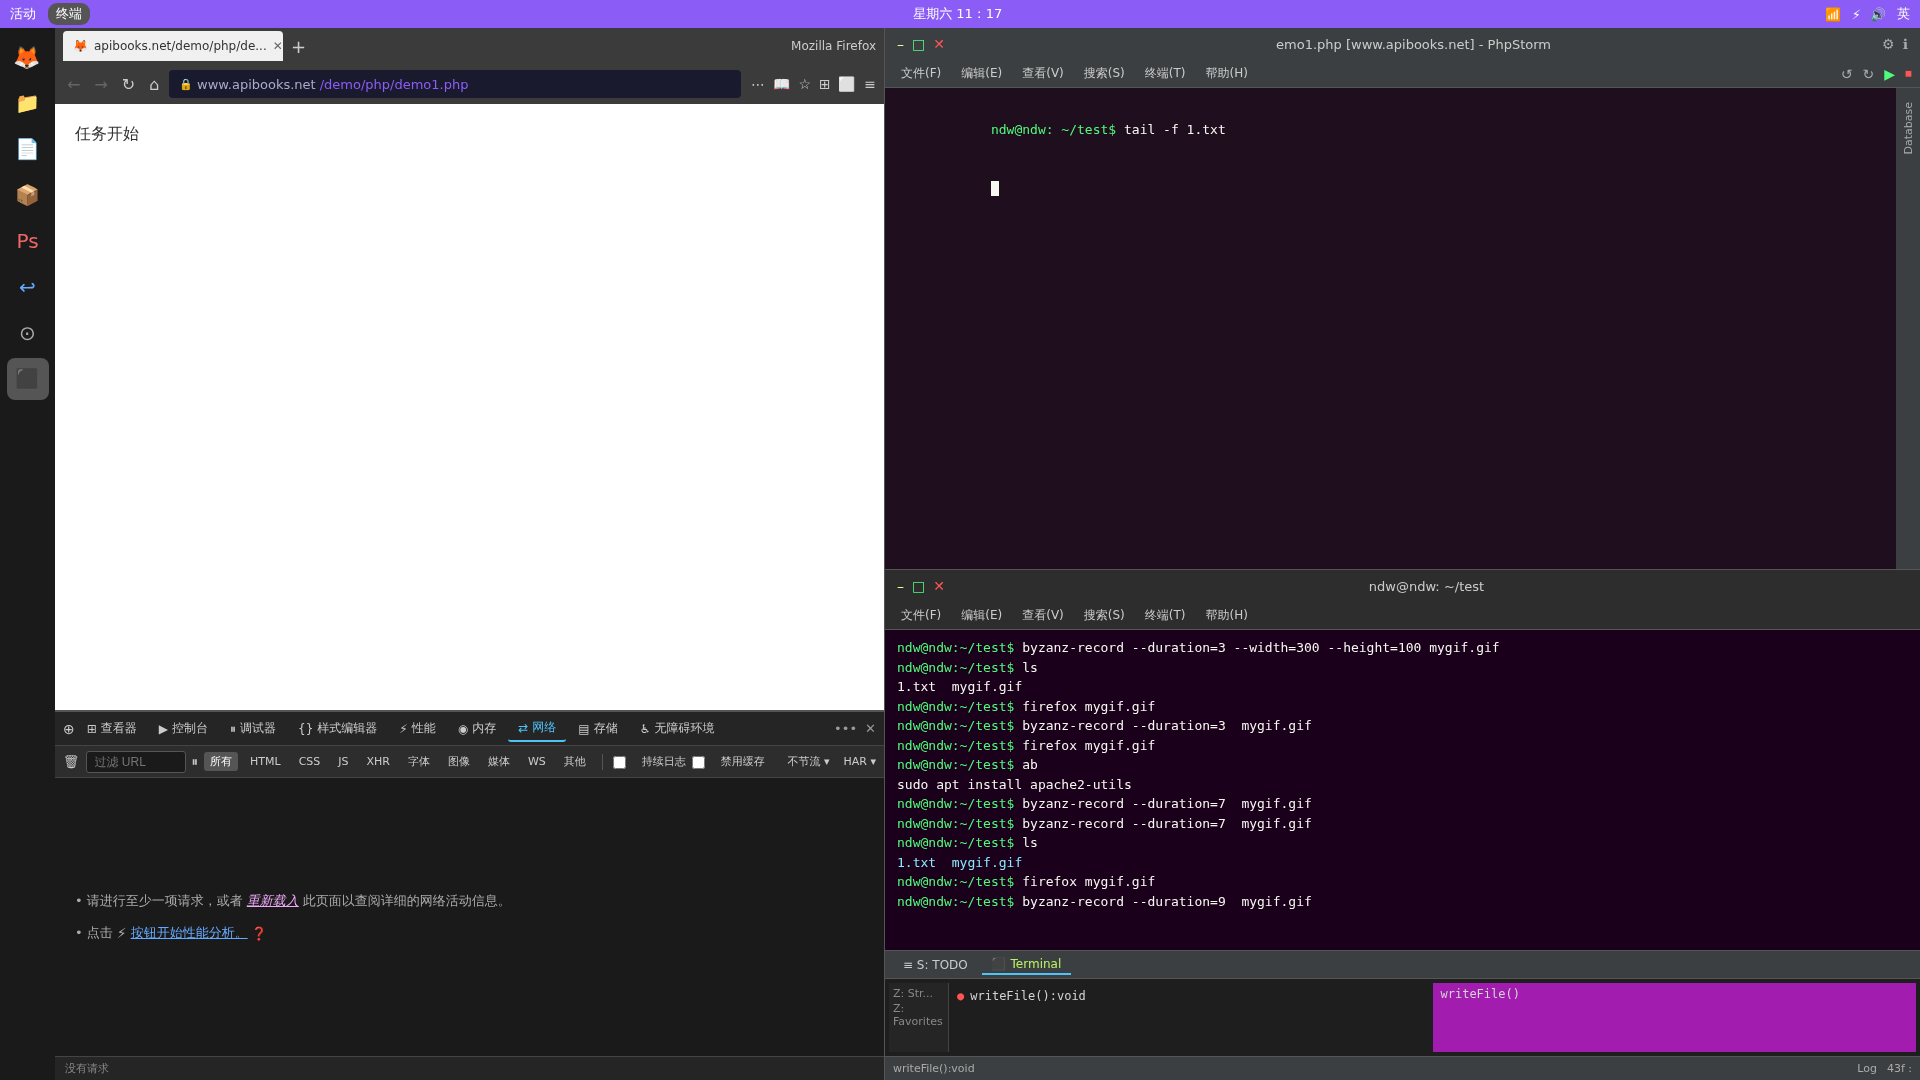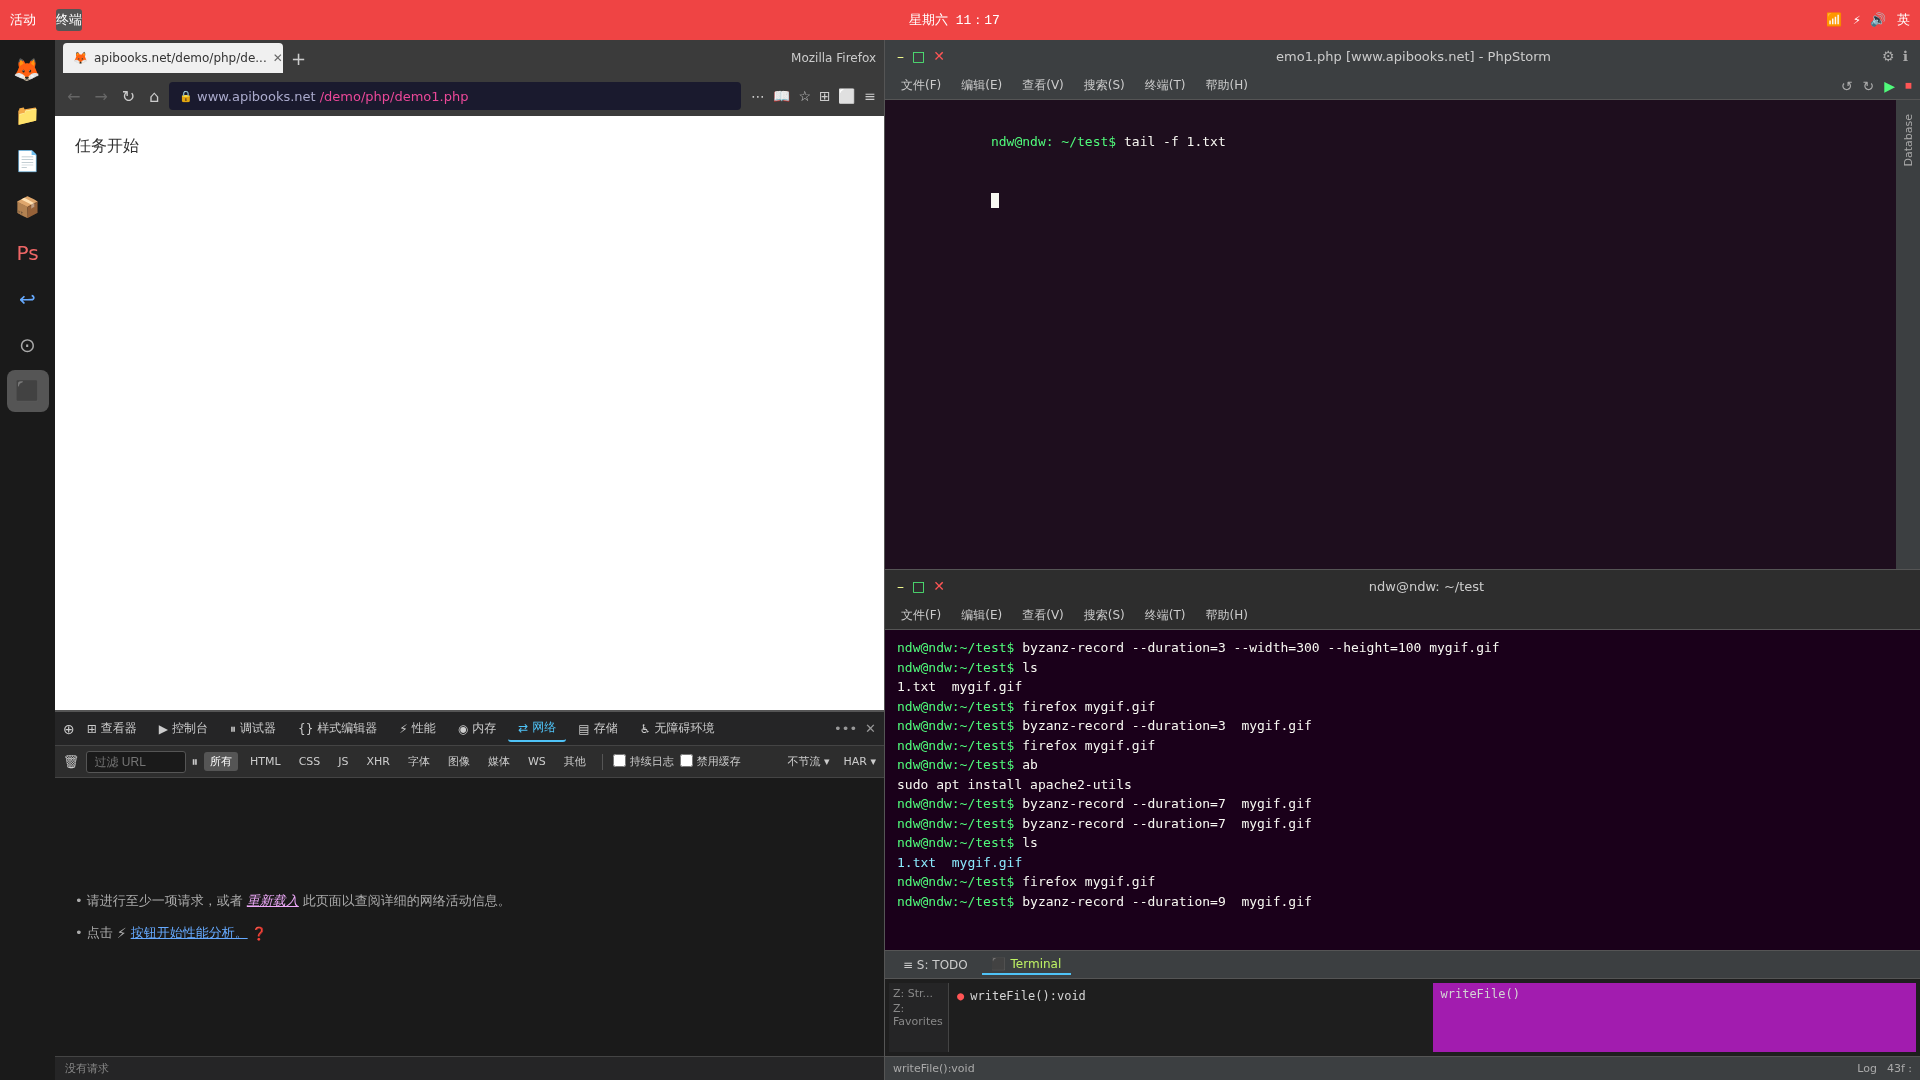--- a/index.html
+++ b/index.html
@@ -1,29 +1,28 @@
 <!DOCTYPE html>
 <html><head>
   <meta charset="utf-8">
   <style>
     * { margin: 0; padding: 0; box-sizing: border-box; }
     body { width: 1920px; height: 1080px; overflow: hidden; font-family: 'DejaVu Sans', 'Ubuntu', sans-serif; background: #2d2d2d; display: flex; flex-direction: column; }
 
     
     .system-bar {
-      height: 40px;
-      background: #ef4444;
+      height: 28px;
+      background: #8b5cf6;
       display: flex;
       align-items: center;
       justify-content: space-between;
       padding: 0 10px;
       color: #fff;
       font-size: 13px;
       flex-shrink: 0;
-      font-family: Liberation Mono, monospace;
     }
     .system-bar-left { display: flex; align-items: center; gap: 12px; }
     .system-bar-center { display: flex; align-items: center; gap: 6px; }
     .system-bar-right { display: flex; align-items: center; gap: 10px; }
 
     
     .main-area {
       flex: 1;
       display: flex;
       overflow: hidden;
@@ -174,21 +173,21 @@
     .filter-btn {
       color: #ccc;
       font-size: 11px;
       cursor: pointer;
       padding: 2px 6px;
       border-radius: 3px;
       white-space: nowrap;
     }
     .filter-btn.active { color: #fff; background: #555; }
     .filter-divider { width: 1px; height: 16px; background: #555; margin: 0 4px; }
-    .filter-checkbox { display: flex; align-items: flex-start; gap: 4px; color: #ccc; font-size: 11px; }
+    .filter-checkbox { display: flex; align-items: flex-end; gap: 16px; color: #ccc; font-size: 11px; }
     .filter-right { margin-left: auto; display: flex; align-items: center; gap: 8px; }
     .har-btn { color: #ccc; font-size: 11px; }
 
     
     .network-columns {
       height: 28px;
       background: #252526;
       display: flex;
       align-items: center;
       padding: 0 8px;
@@ -466,21 +465,21 @@
     .win-minimize { color: #f1fa8c; }
     .win-maximize { color: #50fa7b; }
     .win-close { color: #ff5555; }
   </style>
 </head>
 <body>
 
 <div class="system-bar">
   <div class="system-bar-left">
     <span style="cursor:pointer;">活动</span>
-    <span style="background:#555;padding:2px 0;border-radius:3px;margin-left:8px;">终端</span>
+    <span style="background:#555;padding:2px 8px;border-radius:9px;">终端</span>
   </div>
   <div class="system-bar-center">
     <span>星期六 11：17</span>
   </div>
   <div class="system-bar-right">
 
     <span style="font-size:13px;">📶</span>
 
     <span style="font-size:13px;">⚡</span>
 
@@ -518,21 +517,21 @@
     </div>
 
     <div class="firefox-toolbar">
       <span class="nav-btn disabled">←</span>
       <span class="nav-btn disabled">→</span>
       <span class="nav-btn">↻</span>
       <span class="nav-btn">⌂</span>
       <div class="address-bar">
         <span class="address-lock">🔒</span>
         <span style="color:#aac;">www.apibooks.net</span>
-          <span style="color:#ec4899;">/demo/php/demo1.php</span>
+          <span style="color:#8b5cf6;">/demo/php/demo1.php</span>
       </div>
       <div class="toolbar-icons">
         <span>⋯</span>
         <span>📖</span>
         <span>☆</span>
         <span>⊞</span>
         <span>⬜</span>
         <span>≡</span>
       </div>
     </div>

